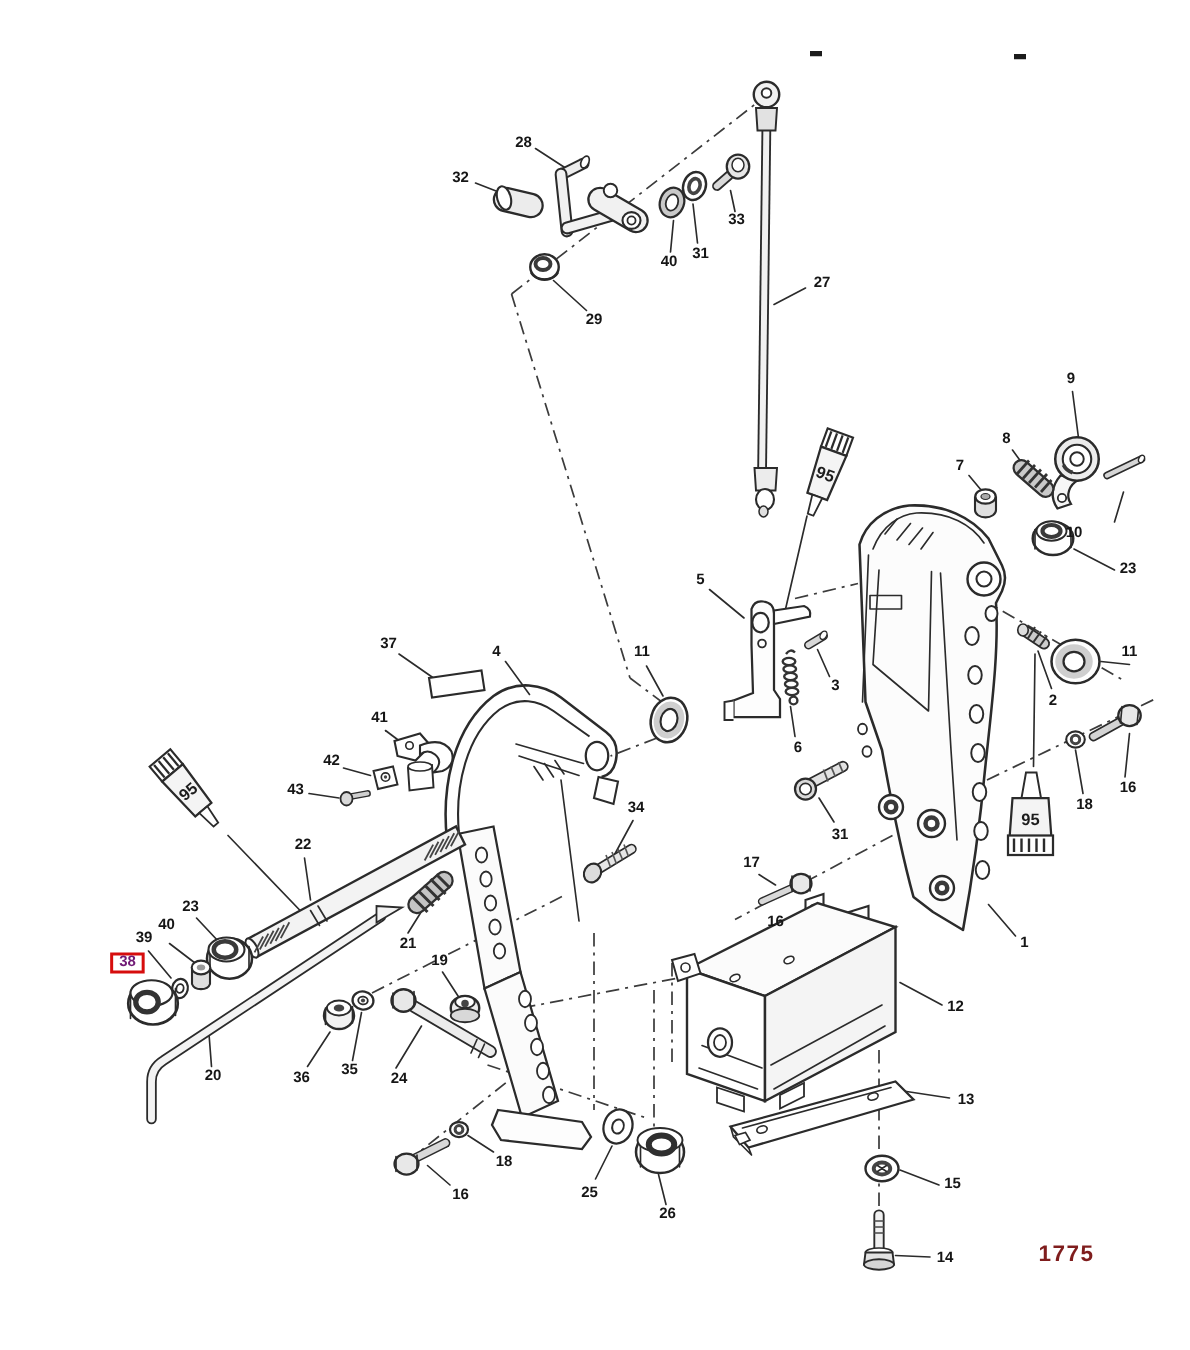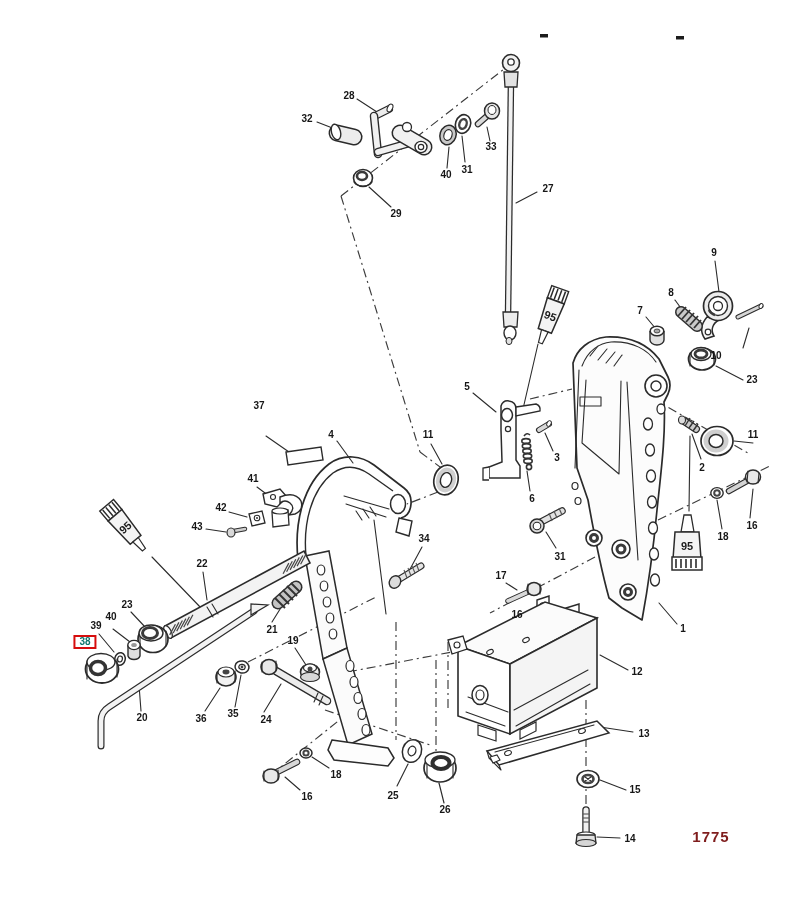--- a/index.html
+++ b/index.html
@@ -10,21 +10,21 @@
   .stage svg{position:absolute;left:0;top:0;}
   .thin{stroke:#2b2b2b;fill:none;stroke-width:1.1;stroke-linejoin:round;stroke-linecap:round;}
   .ld{stroke:#2b2b2b;fill:none;stroke-width:1.1;stroke-linecap:round;}
   .dd{stroke:#3c3c3c;fill:none;stroke-width:1.15;stroke-dasharray:9 4 2 4;}
   .callout{
     position:absolute;transform:translate(-50%,-50%);
     font-size:10px;font-weight:bold;color:#161616;line-height:1;white-space:nowrap;
     user-select:none;
   }
   .callout.hl{
-    border:2.5px solid #d60d0d;padding:0 4px;background:transparent;color:#0f766e;
+    border:2.5px solid #d60d0d;padding:0 4px;background:transparent;color:#701a75;
   }
   .drawing-number{
     position:absolute;transform:translate(-50%,-50%);
     font-size:15px;font-weight:bold;color:#7f1d1d;letter-spacing:1px;
   }
   .tube-label{font-size:11px;font-weight:bold;fill:#1d1d1d;}
 </style>
 </head>
 <body>
 
@@ -598,21 +598,21 @@
       <div class="callout" style="left: 349px; top: 96px;">28</div>
       <div class="callout" style="left: 396px; top: 214px;">29</div>
       <div class="callout" style="left: 446px; top: 175px;">40</div>
       <div class="callout" style="left: 467px; top: 170px;">31</div>
       <div class="callout" style="left: 560px; top: 557px;">31</div>
       <div class="callout" style="left: 307px; top: 119px;">32</div>
       <div class="callout" style="left: 491px; top: 147px;">33</div>
       <div class="callout" style="left: 424px; top: 539px;">34</div>
       <div class="callout" style="left: 233px; top: 714px;">35</div>
       <div class="callout" style="left: 201px; top: 719px;">36</div>
-      <div class="callout" style="left: 259px; top: 406px;">37</div>
+      <div class="callout" style="left: 259px; top: 430px;">37</div>
       <div class="callout hl" style="left: 85px; top: 642px;">38</div>
       <div class="callout" style="left: 96px; top: 626px;">39</div>
       <div class="callout" style="left: 111px; top: 605px; margin-top: 12px;">40</div>
       <div class="callout" style="left: 253px; top: 479px;">41</div>
       <div class="callout" style="left: 221px; top: 508px;">42</div>
       <div class="callout" style="left: 197px; top: 527px;">43</div>
     </div>
 
   <div class="drawing-number" style="left:711px;top:836px;">1775</div>
 </div>

